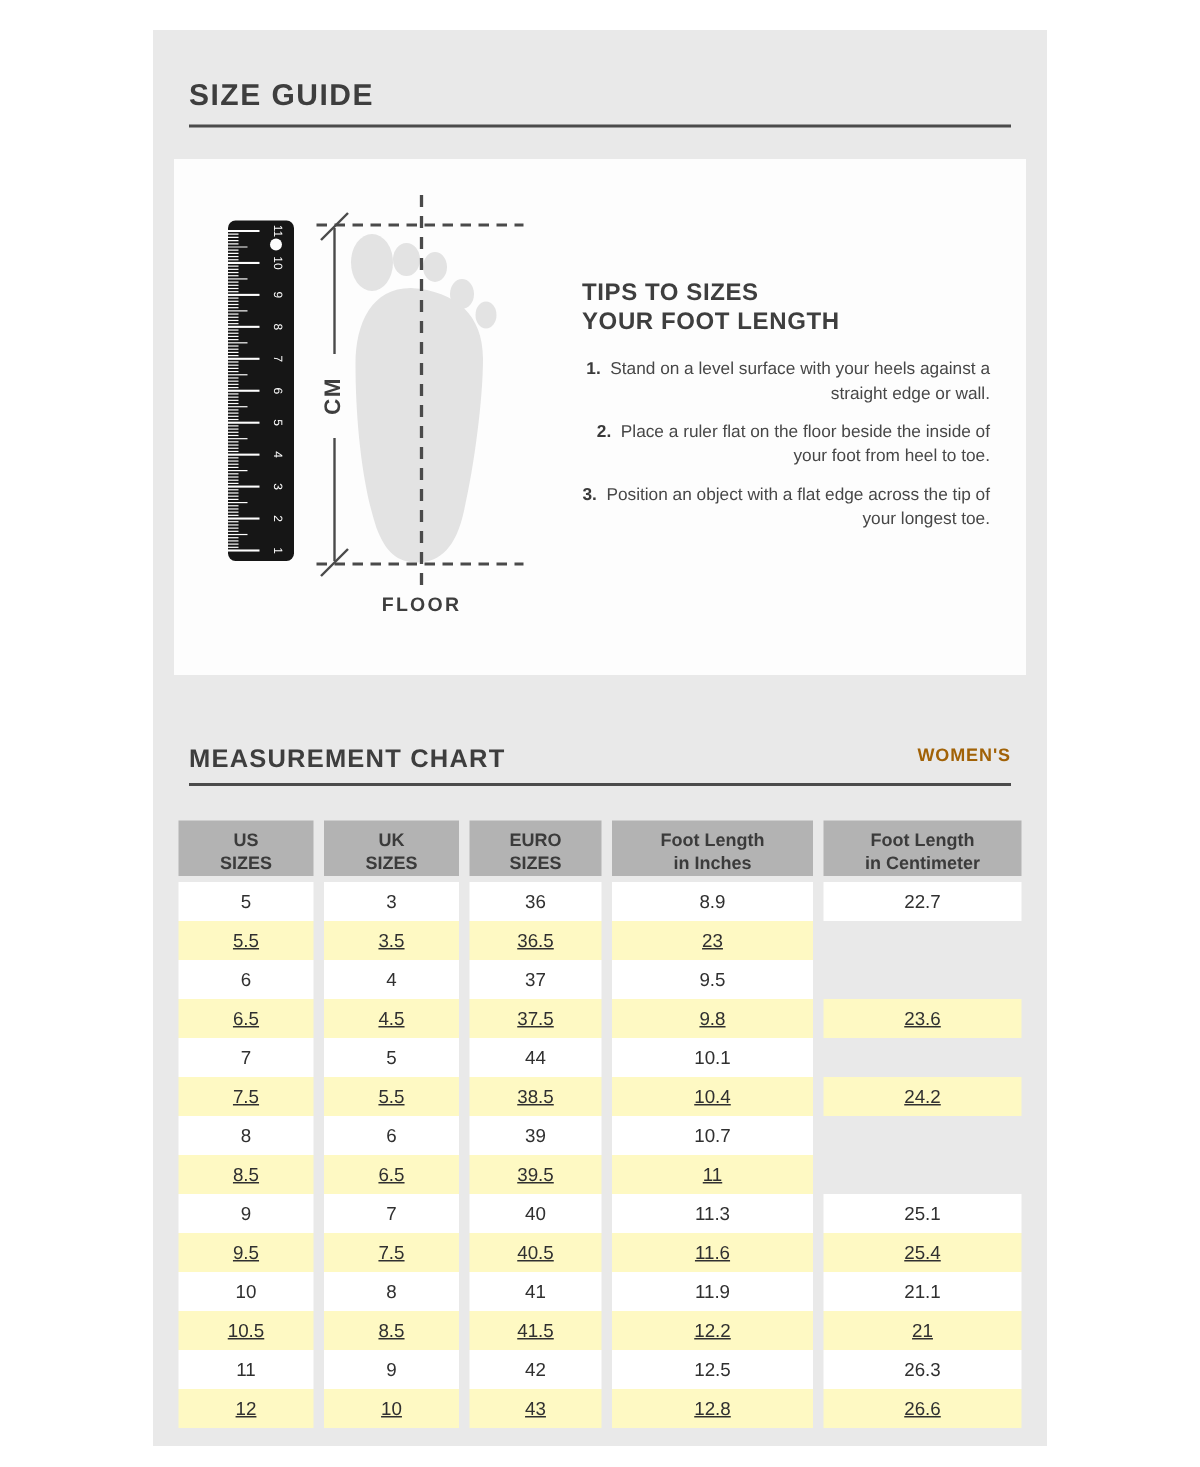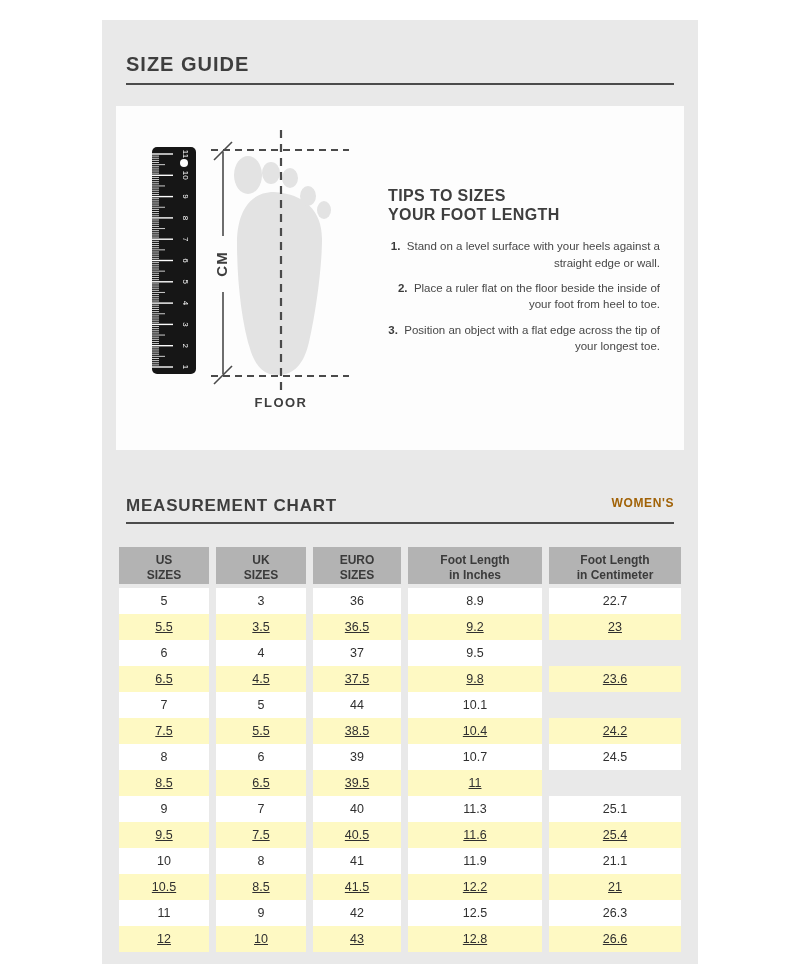--- a/index.html
+++ b/index.html
@@ -255,21 +255,20 @@
           <div class="td">5</div>
           <div class="td">3</div>
           <div class="td">36</div>
           <div class="td">8.9</div>
           <div class="td">22.7</div>
         </div>
         <div class="tr alt">
           <div class="td">5.5</div>
           <div class="td">3.5</div>
           <div class="td">36.5</div>
-          <div class="td">9.2</div>
           <div class="td">23</div>
         </div>
         <div class="tr">
           <div class="td">6</div>
           <div class="td">4</div>
           <div class="td">37</div>
           <div class="td">9.5</div>
         </div>
         <div class="tr alt">
           <div class="td">6.5</div>
@@ -289,21 +288,20 @@
           <div class="td">5.5</div>
           <div class="td">38.5</div>
           <div class="td">10.4</div>
           <div class="td">24.2</div>
         </div>
         <div class="tr">
           <div class="td">8</div>
           <div class="td">6</div>
           <div class="td">39</div>
           <div class="td">10.7</div>
-          <div class="td">24.5</div>
         </div>
         <div class="tr alt">
           <div class="td">8.5</div>
           <div class="td">6.5</div>
           <div class="td">39.5</div>
           <div class="td">11</div>
         </div>
         <div class="tr">
           <div class="td">9</div>
           <div class="td">7</div>

